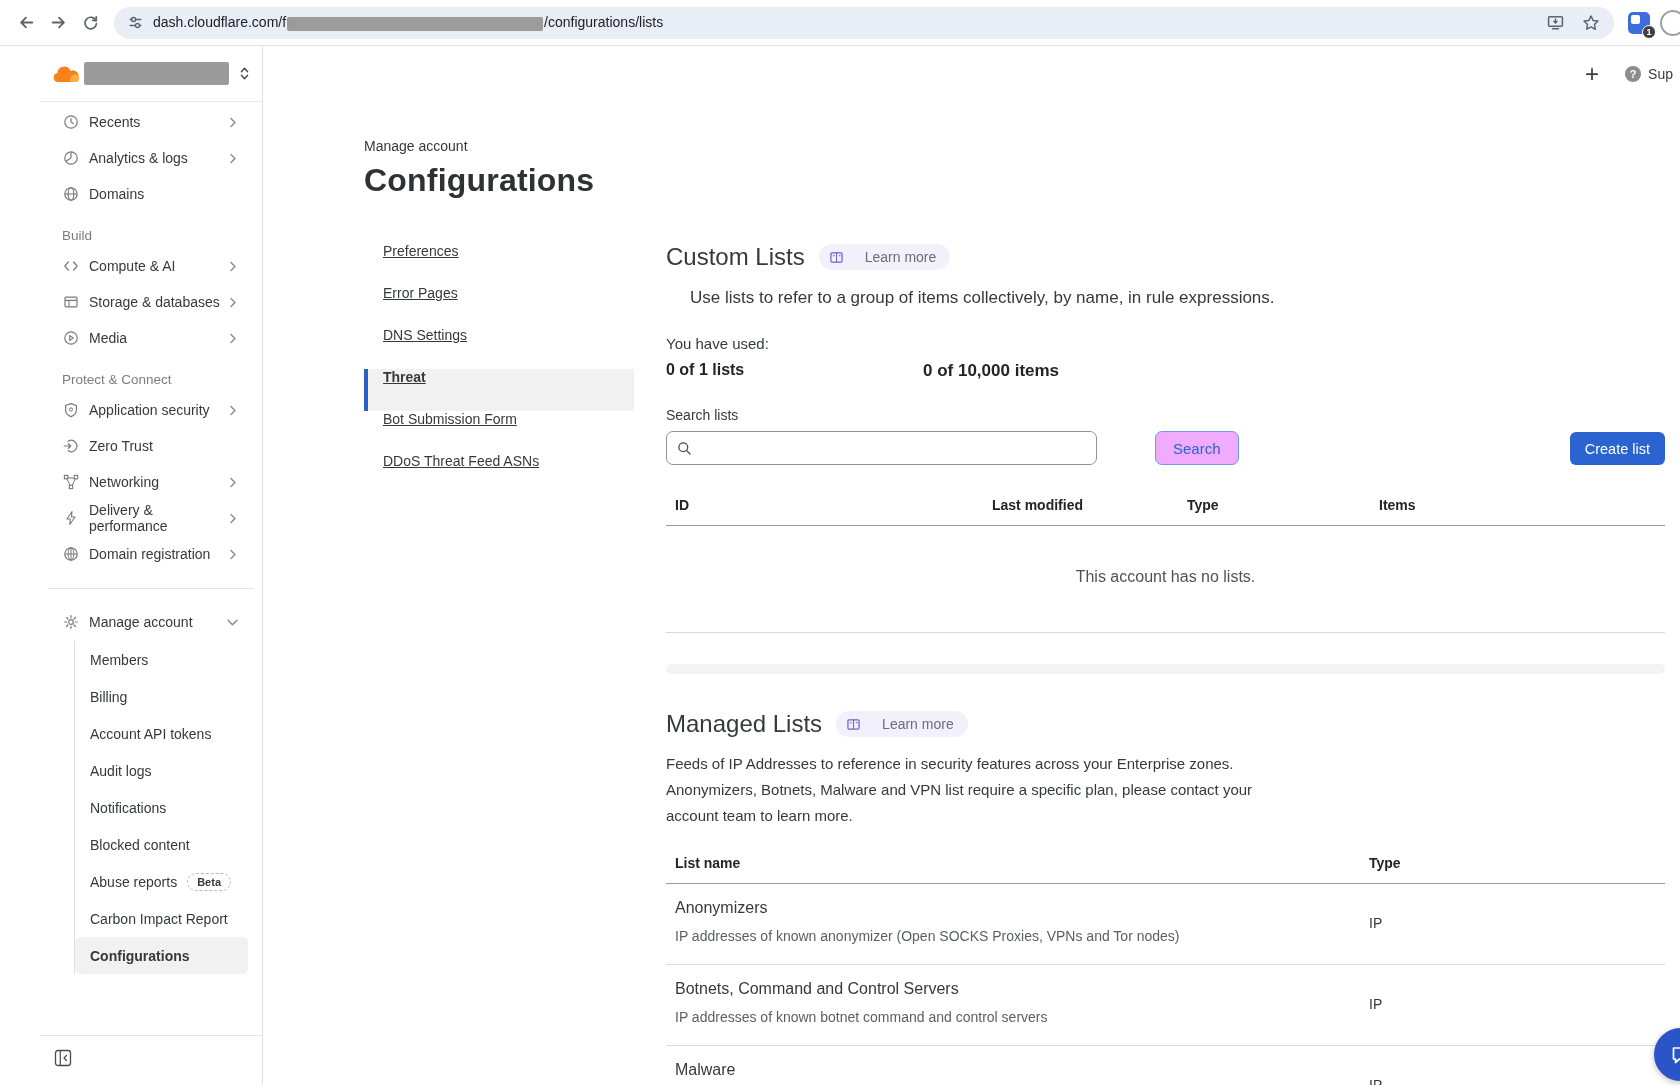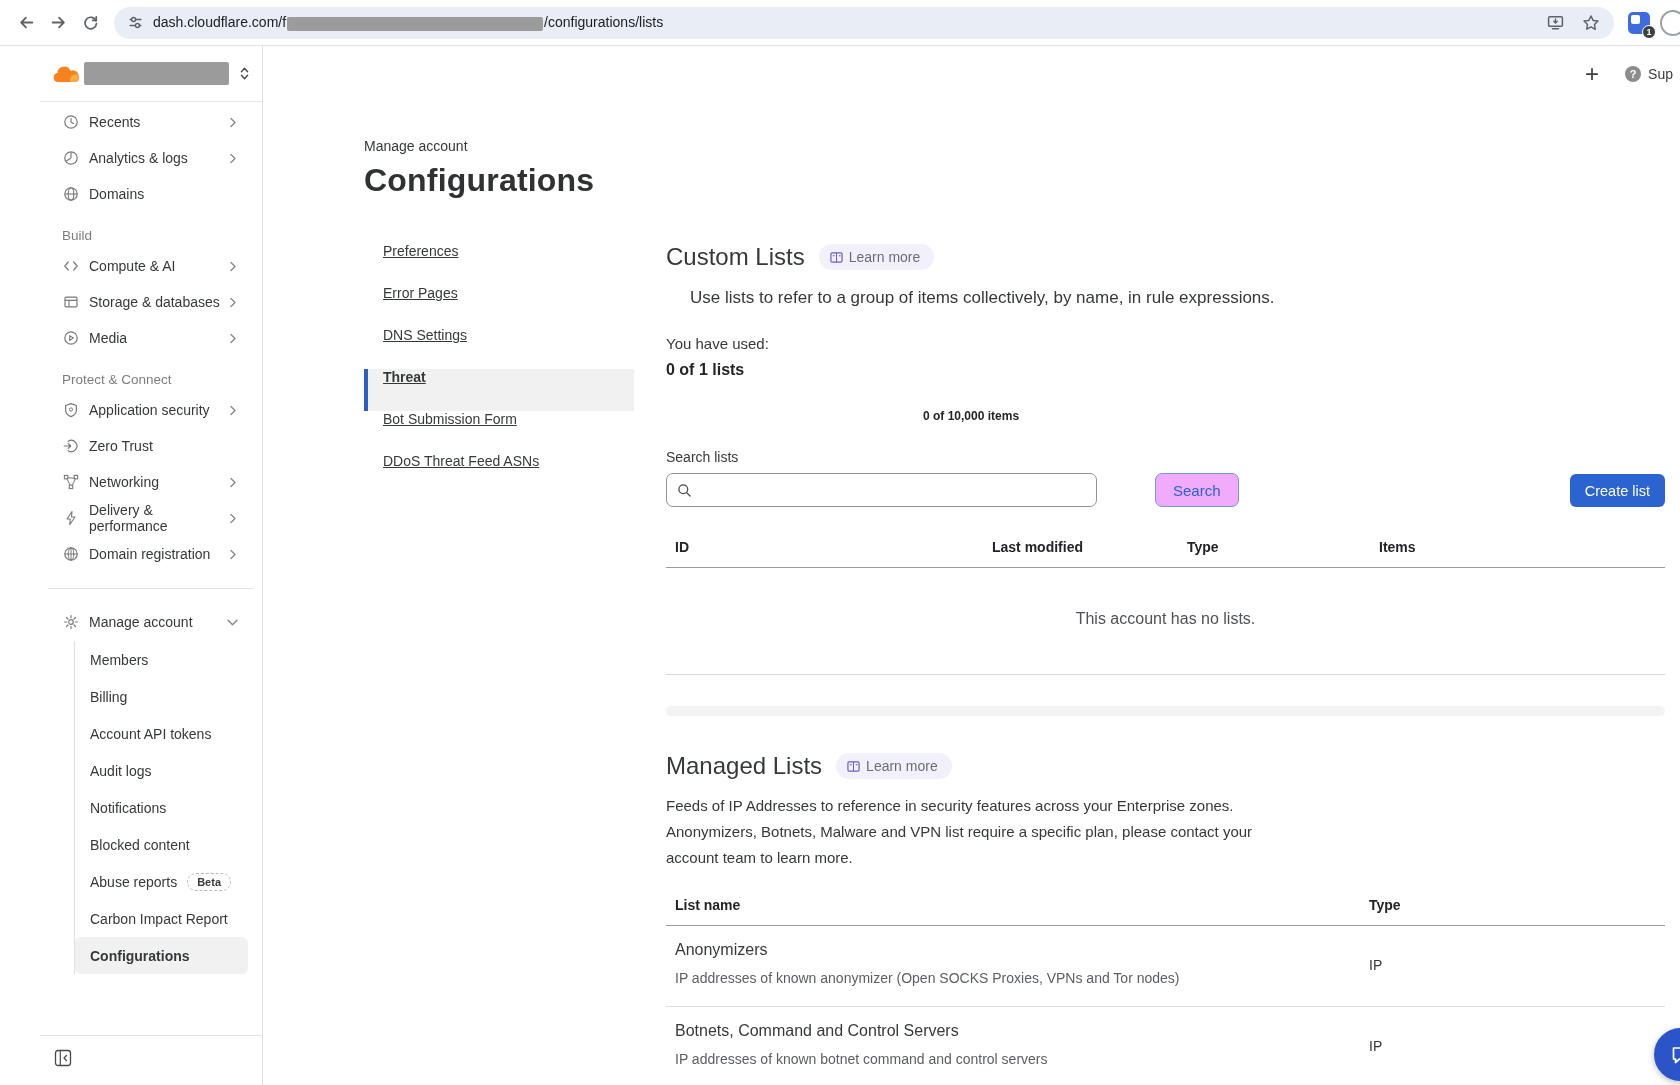--- a/index.html
+++ b/index.html
@@ -63,27 +63,27 @@
 
   .columns { display:flex; margin-top:44px; }
   .subnav { width:270px; flex:0 0 270px; }
   .subnav-item { height:42px; display:flex; padding-left:15px; font-size:14px;
     cursor:pointer; border-left:4px solid transparent;text-decoration:underline; }
   .subnav-item.selected { background:#f1f1f1; border-left-color:#2c5fc7; font-weight:700; }
 
   .section { margin-left:32px; width:999px; }
   .h2-row { display:flex; align-items:center; gap:14px; }
   .h2 { font-size:24px; font-weight:400; color:#36393a; }
-  .learn-pill { display:flex; align-items:center; gap:6px; background:#f2f1fb; border-radius:15px;
+  .learn-pill { display:flex; align-items:center; gap:22px; background:#f2f1fb; border-radius:15px;
     padding:5px 14px 5px 11px; font-size:14px; color:#6b6d76; cursor:pointer; }
   .section-desc { font-size:17px; margin-top:13px; line-height:1.6;margin-left:24px; }
   .usage-heading { font-size:15px; margin-top:24px; }
   .usage-row { display:flex; margin-top:9px; }
   .usage-lists { width:257px; font-size:16px; font-weight:700; color:#232427; }
-  .usage-items { font-size:12px; font-weight:700; color:#232427;margin-top:48px; }
+  .usage-items { font-size:17px; font-weight:700; color:#232427; }
 
   .search-area { margin-top:26px; display:flex; align-items:flex-end;gap:47px; }
   .search-label { font-size:14px; margin-bottom:8px; }
   .search-box { width:431px; height:34px; border:1px solid #909397; border-radius:7px; background:#fff;
     display:flex; align-items:center; padding:0 10px; }
   .search-box input { border:none; outline:none; flex:1; font-size:14px; margin-left:8px;
     font-family:inherit; background:transparent; }
   .btn-outline { height:34px; margin-left:11px; padding:0 17px; background:#f0abfc; color:#2b63d1;
     border:1px solid #6f9be0; border-radius:7px; font-size:15px; cursor:pointer; font-family:inherit; }
   .btn-primary { height:33px; margin-left:auto; padding:0 15px; background:#2b63d1; color:#fff;

